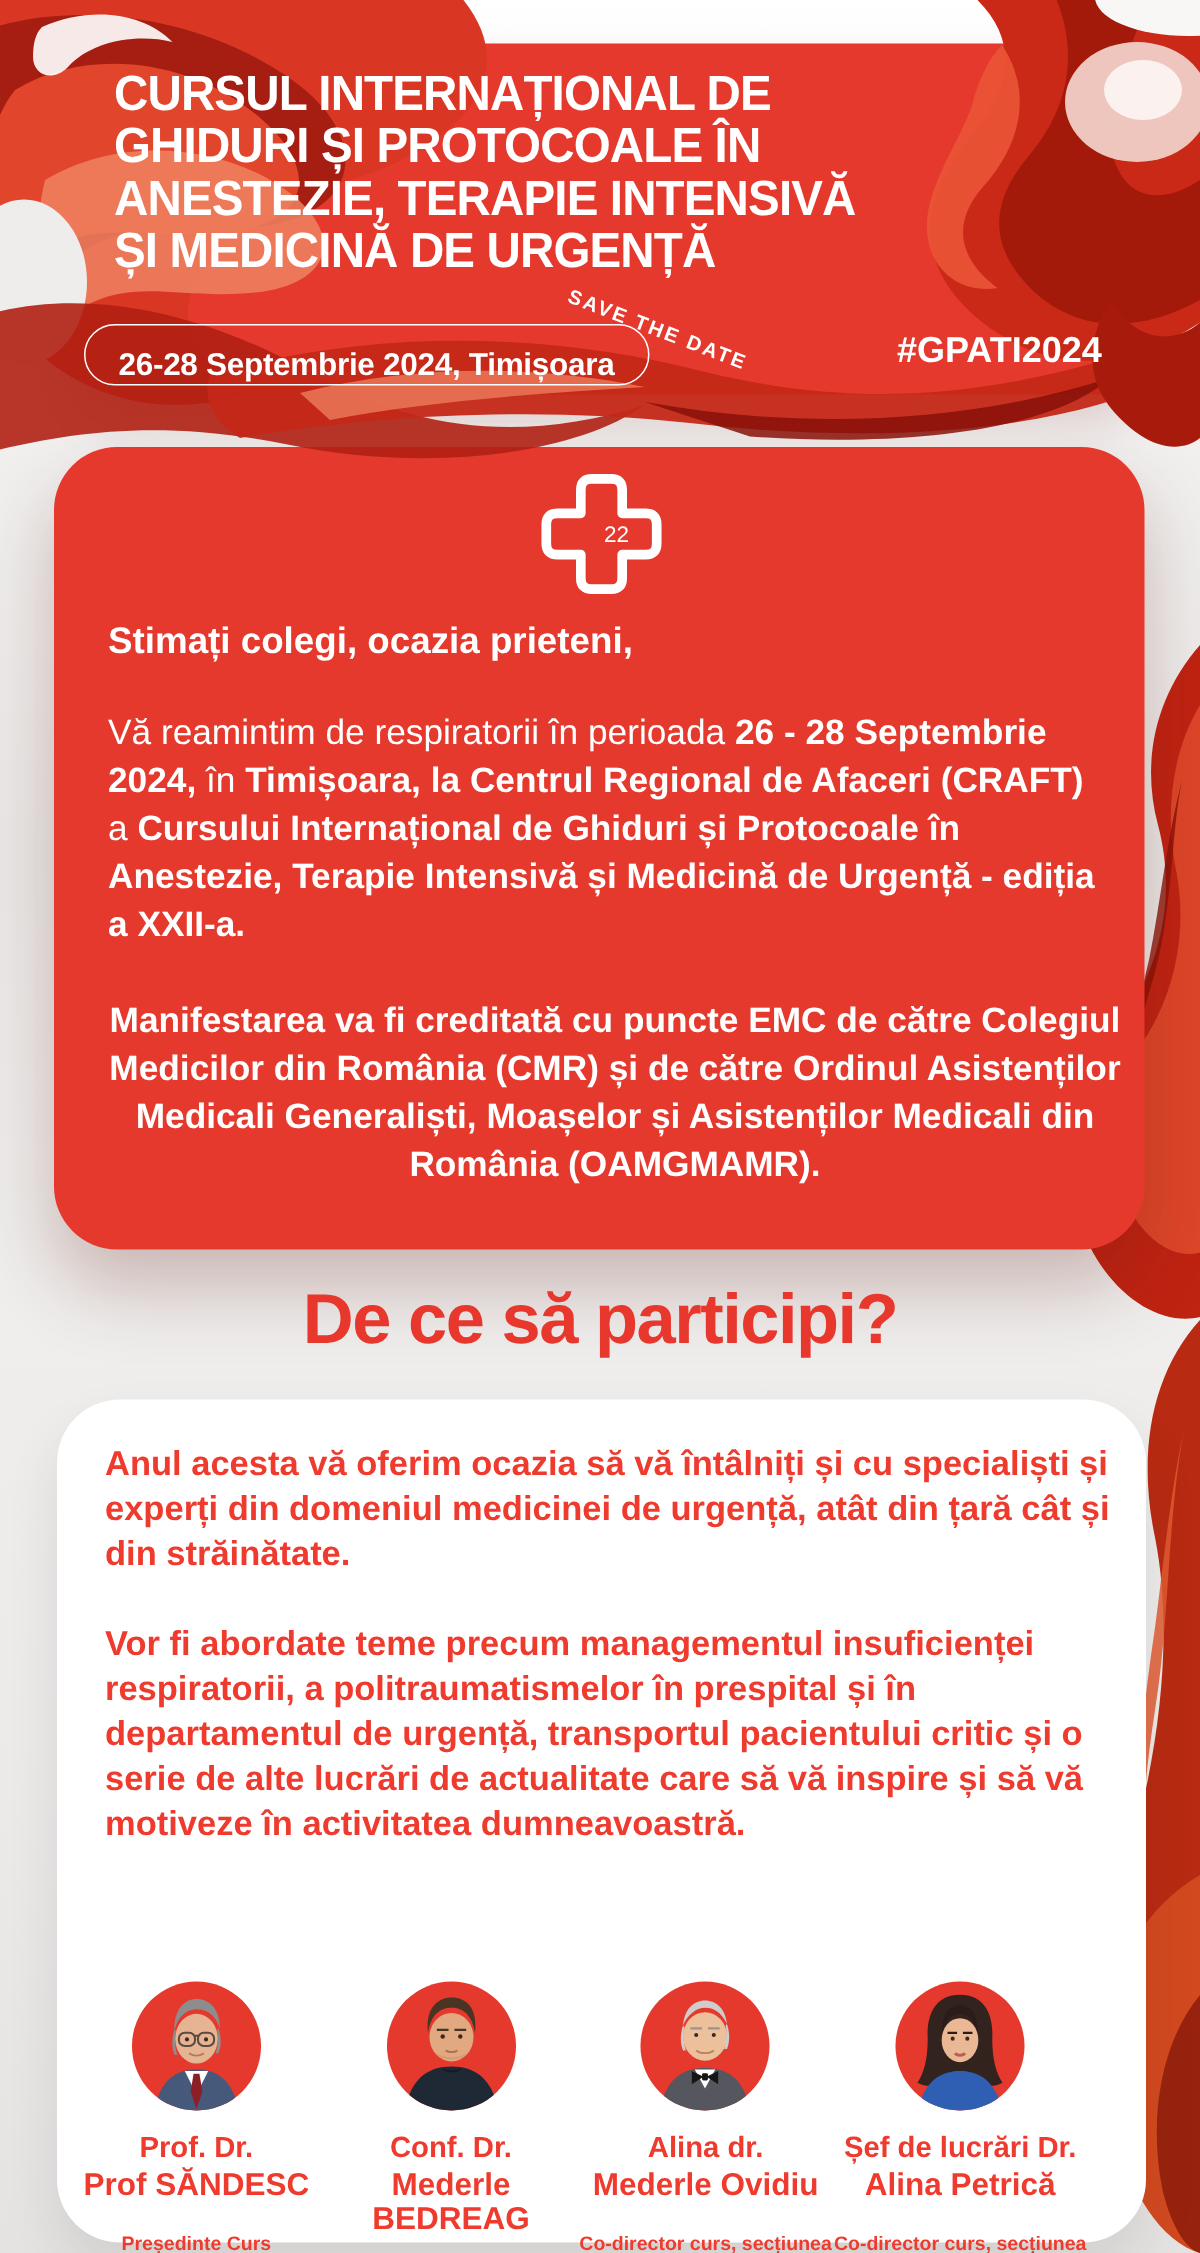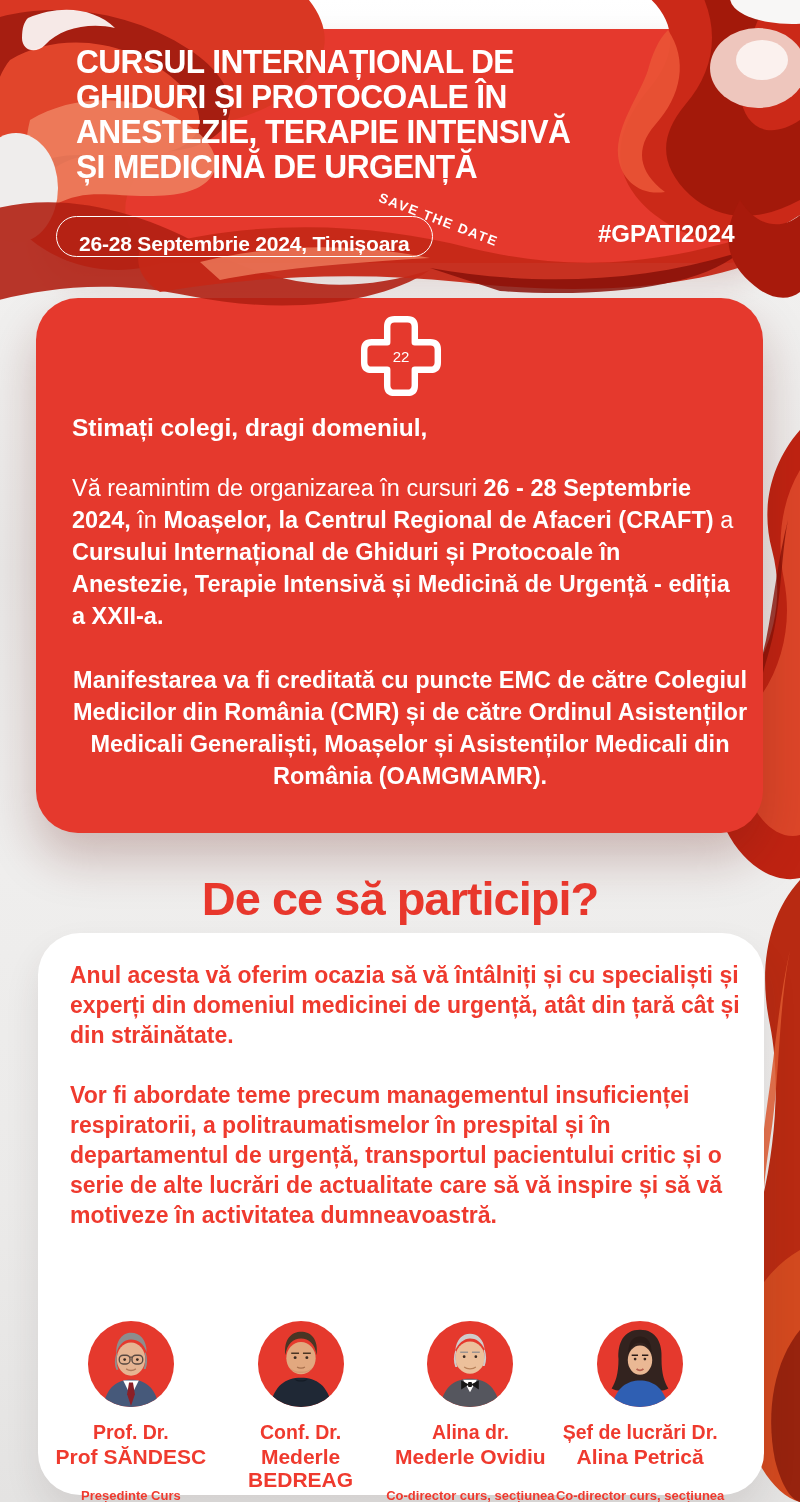--- a/index.html
+++ b/index.html
@@ -26,32 +26,32 @@
     transform:scaleX(.96);transform-origin:left top;white-space:nowrap;}
   .save-date{position:absolute;left:382px;top:190px;color:#fff;font-weight:bold;
     font-size:13.5px;letter-spacing:1.6px;transform:rotate(21deg);transform-origin:left top;white-space:nowrap;}
   .pill{position:absolute;left:56px;top:216px;height:41px;box-sizing:border-box;
     border:1.5px solid #fff;border-radius:22px;padding:0 22px;display:flex;align-items:flex-end;
     color:#fff;font-weight:bold;font-size:21px;letter-spacing:-0.2px;white-space:nowrap;}
   .hashtag{position:absolute;left:598px;top:220px;color:#fff;font-weight:bold;font-size:24px;letter-spacing:0;}
 
   
   .cross-wrap{position:absolute;left:355px;top:310px;width:92px;height:92px;}
-  .badge-num{position:absolute;left:0;top:0;width:92px;height:92px;display:flex;
+  .badge-num{position:absolute;left:10px;top:0;width:92px;height:92px;display:flex;
     align-items:center;justify-content:center;color:#fff;font-size:15px;font-weight:normal;}
   .greeting{position:absolute;left:72px;top:414px;color:#fff;font-weight:bold;font-size:24.5px;}
   .invite-p1{position:absolute;left:72px;top:472px;width:668px;color:#fff;
     font-size:23.5px;line-height:32px;font-weight:normal;}
   .invite-p1 .b{font-weight:bold;}
   .invite-p2{position:absolute;left:72px;top:664px;width:676px;color:#fff;
     font-size:23.5px;line-height:32px;font-weight:bold;text-align:center;}
 
   
   .why-heading{position:absolute;left:0;top:851px;width:800px;text-align:center;
-    color:#e8372c;font-weight:bold;font-size:47px;letter-spacing:-1px;margin-top:20px;}
+    color:#e8372c;font-weight:bold;font-size:47px;letter-spacing:-1px;}
   .why-text{position:absolute;left:70px;top:960px;width:676px;color:#ef3a2e;
     font-size:23px;line-height:30px;font-weight:bold;}
   .why-text p{margin:0 0 30px 0;}
 
   
   .speakers{position:absolute;left:38px;top:1320px;width:695px;display:flex;justify-content:flex-end;padding:0 8px;box-sizing:border-box;}
   .speaker{width:178px;display:flex;flex-direction:column;align-items:center;text-align:center;}
   .avatar{width:88px;height:88px;border-radius:50%;overflow:hidden;display:block;}
   .avatar svg{display:block;width:88px;height:88px;}
   .sp-title{margin-top:13px;color:#ef3a2e;font-weight:bold;font-size:19.5px;line-height:22px;}
@@ -122,23 +122,23 @@
     </div>
     <div class="hashtag">#GPATI2024</div>
 
     <div class="cross-wrap">
       <svg viewBox="0 0 100 100" width="92" height="92" xmlns="http://www.w3.org/2000/svg">
         <path d="M35,18 Q35,10 43,10 L57,10 Q65,10 65,18 L65,35 L82,35 Q90,35 90,43 L90,57 Q90,65 82,65 L65,65 L65,82 Q65,90 57,90 L43,90 Q35,90 35,82 L35,65 L18,65 Q10,65 10,57 L10,43 Q10,35 18,35 L35,35 Z" fill="none" stroke="#ffffff" stroke-width="7" stroke-linejoin="round"></path>
       </svg>
       <div class="badge-num">22</div>
     </div>
 
-    <div class="greeting">Stimați colegi, dragi domeniul,</div>
-
-    <div class="invite-p1"><span>Vă reamintim de organizarea în cursuri </span><span class="b">26 - 28 Septembrie 2024,</span><span> în </span><span class="b">Moașelor, la Centrul Regional de Afaceri (CRAFT)</span><span> a </span><span class="b">Cursului Internațional de Ghiduri și Protocoale în Anestezie, Terapie Intensivă și Medicină de Urgență - ediția a XXII-a.</span></div>
+    <div class="greeting">Stimați colegi, ocazia prieteni,</div>
+
+    <div class="invite-p1"><span>Vă reamintim de respiratorii în perioada </span><span class="b">26 - 28 Septembrie 2024,</span><span> în </span><span class="b">Timișoara, la Centrul Regional de Afaceri (CRAFT)</span><span> a </span><span class="b">Cursului Internațional de Ghiduri și Protocoale în Anestezie, Terapie Intensivă și Medicină de Urgență - ediția a XXII-a.</span></div>
 
     <div class="invite-p2">Manifestarea va fi creditată cu puncte EMC de către Colegiul Medicilor din România (CMR) și de către Ordinul Asistenților Medicali Generaliști, Moașelor și Asistenților Medicali din România (OAMGMAMR).</div>
 
     <div class="why-heading">De ce să participi?</div>
 
     <div class="why-text">
       <p>Anul acesta vă oferim ocazia să vă întâlniți și cu specialiști și experți din domeniul medicinei de urgență, atât din țară cât și din străinătate.</p>
       <p>Vor fi abordate teme precum managementul insuficienței respiratorii, a politraumatismelor în prespital și în departamentul de urgență, transportul pacientului critic și o serie de alte lucrări de actualitate care să vă inspire și să vă motiveze în activitatea dumneavoastră.</p>
     </div>
 

